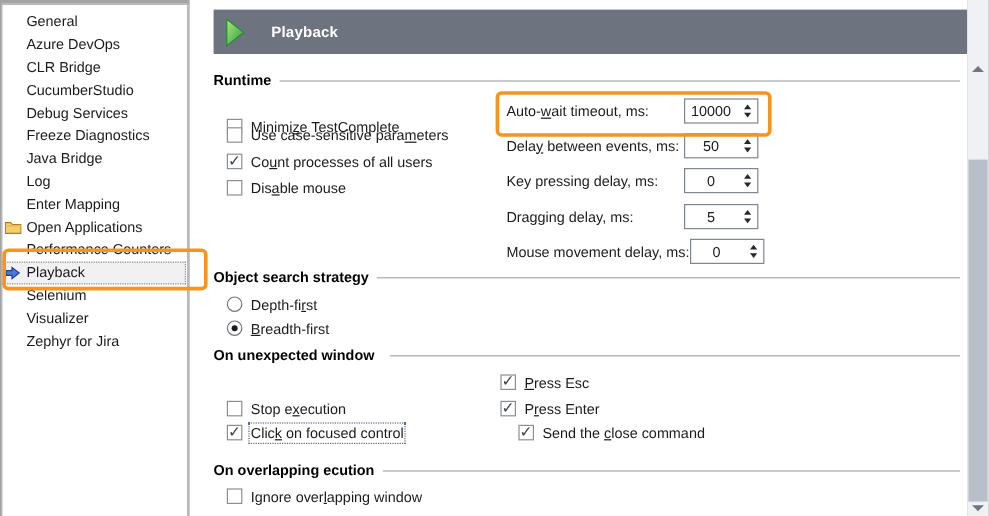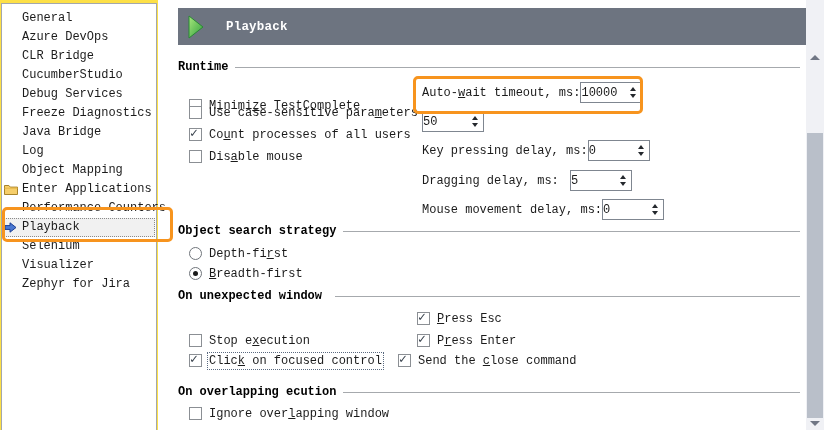--- a/index.html
+++ b/index.html
@@ -1,19 +1,19 @@
 <!DOCTYPE html>
 <html><head>
 <meta charset="utf-8">
 <style>
   html,body{margin:0;padding:0;background:#e9ebef;}
   .window{
     position:relative;width:824px;height:430px;overflow:hidden;
-    background:#fde047;
-    font-family:Liberation Mono, monospace;font-size:12px;color:#1b1b1b;
+    background:#a3a3a3;
+    font-family:Liberation Sans, sans-serif;font-size:12px;color:#1b1b1b;
   }
   
   .sidebar{
     position:absolute;left:1px;top:3px;width:156px;height:427px;
     background:#ffffff;border:1px solid #a3a7ac;border-bottom:none;box-sizing:border-box;
   }
   .sb-list{position:absolute;left:0;top:5px;right:1px;}
   .sb-item{position:relative;height:19px;line-height:19px;padding-left:20px;white-space:nowrap;cursor:default;}
   .sb-item.selected{background:#f1f1f1;outline:1px dotted #8a8a8a;outline-offset:-1px;}
   .sb-ic{position:absolute;left:2px;top:3px;width:14px;height:13px;}
@@ -43,21 +43,21 @@
   }
   u{text-decoration:underline;}
   .focus-label{outline:1px dotted #5a6a80;outline-offset:1px;}
   
   .spin-row{position:absolute;left:422px;width:210px;height:21px;display:flex;align-items:center;white-space:nowrap;}
   .spin-label{flex:1;}
   .spin-box{
     width:62px;height:21px;box-sizing:border-box;border:1px solid #7f8690;background:#fff;
     display:flex;align-items:center;flex:none;
   }
-  .spin-val{flex:1;text-align:left;padding-right:3px;}
+  .spin-val{flex:1;text-align:center;padding-right:3px;}
   .spin-arrows{width:12px;display:flex;flex-direction:column;align-items:center;gap:3px;padding-right:2px;}
   .tri-up{width:0;height:0;border-left:3.5px solid transparent;border-right:3.5px solid transparent;border-bottom:4px solid #24282d;}
   .tri-down{width:0;height:0;border-left:3.5px solid transparent;border-right:3.5px solid transparent;border-top:4px solid #24282d;}
   
   .scroll-area{position:absolute;right:0;top:0;width:18px;height:430px;background:#f0f1f5;}
   .scroll-up{position:absolute;left:4px;top:55px;width:0;height:0;
     border-left:5px solid transparent;border-right:5px solid transparent;border-bottom:5px solid #707684;}
   .scroll-down{position:absolute;left:4px;top:421px;width:0;height:0;
     border-left:5px solid transparent;border-right:5px solid transparent;border-top:5px solid #707684;}
   .scroll-thumb{position:absolute;left:1px;top:133px;width:16px;height:285px;background:#b9bfc9;}
@@ -76,29 +76,29 @@
   <div class="sidebar">
     <div class="sb-list">
       <div class="sb-item"><span>General</span></div>
       <div class="sb-item"><span>Azure DevOps</span></div>
       <div class="sb-item"><span>CLR Bridge</span></div>
       <div class="sb-item"><span>CucumberStudio</span></div>
       <div class="sb-item"><span>Debug Services</span></div>
       <div class="sb-item"><span>Freeze Diagnostics</span></div>
       <div class="sb-item"><span>Java Bridge</span></div>
       <div class="sb-item"><span>Log</span></div>
-      <div class="sb-item"><span>Object Mapping</span></div>
+      <div class="sb-item"><span>Enter Mapping</span></div>
       <div class="sb-item">
         <span class="sb-ic">
           <svg width="14" height="13" viewBox="0 0 14 13">
               <path d="M0.5,2.5 h4.4 l1.4,1.6 h7.2 v7.4 h-13 z" fill="#f6ce6a" stroke="#a9842b" stroke-width="1"></path>
               <path d="M0.5,5.2 h13" stroke="#e7b748" stroke-width="1" fill="none"></path>
             </svg>
         </span>
-        <span>Enter Applications</span>
+        <span>Open Applications</span>
       </div>
       <div class="sb-item"><span>Performance Counters</span></div>
       <div class="sb-item selected">
         <span class="sb-ic">
           <svg width="13" height="13" viewBox="0 0 13 13">
               <polygon points="1,4.6 6,4.6 6,1.8 12,6.5 6,11.2 6,8.4 1,8.4" fill="#4a78d2" stroke="#1d3f92" stroke-width="1"></polygon>
             </svg>
         </span>
         <span>Playback</span>
       </div>
@@ -149,20 +149,21 @@
     <span class="spin-label">Auto-<u>w</u>ait timeout, ms:</span>
     <span class="spin-box">
       <span class="spin-val">10000</span>
       <span class="spin-arrows">
           <span class="tri-up"></span>
           <span class="tri-down"></span>
         </span>
     </span>
   </div>
   <div class="spin-row" style="top:111px;">
+    <span class="spin-label">Dela<u>y</u> between events, ms:</span>
     <span class="spin-box">
       <span class="spin-val">50</span>
       <span class="spin-arrows">
           <span class="tri-up"></span>
           <span class="tri-down"></span>
         </span>
     </span>
   </div>
   <div class="spin-row" style="top:140px;">
     <span class="spin-label">Key pressing delay, ms:</span>
@@ -221,21 +222,21 @@
     <span class="focus-label">Clic<u>k</u> on focused control</span>
   </div>
   <div class="cb-row" style="left:417px;top:310px;">
     <span class="cb checked"></span>
     <span><u>P</u>ress Esc</span>
   </div>
   <div class="cb-row" style="left:417px;top:332px;">
     <span class="cb checked"></span>
     <span>P<u>r</u>ess Enter</span>
   </div>
-  <div class="cb-row" style="left:398px;top:352px;">
+  <div class="cb-row" style="left:432px;top:352px;">
     <span class="cb checked"></span>
     <span>Send the <u>c</u>lose command</span>
   </div>
 
   <div class="sec-head" style="top:385px;">
     <span>On overlapping ecution</span>
     <span class="line"></span>
   </div>
   <div class="cb-row" style="left:189px;top:405px;">
     <span class="cb"></span>

